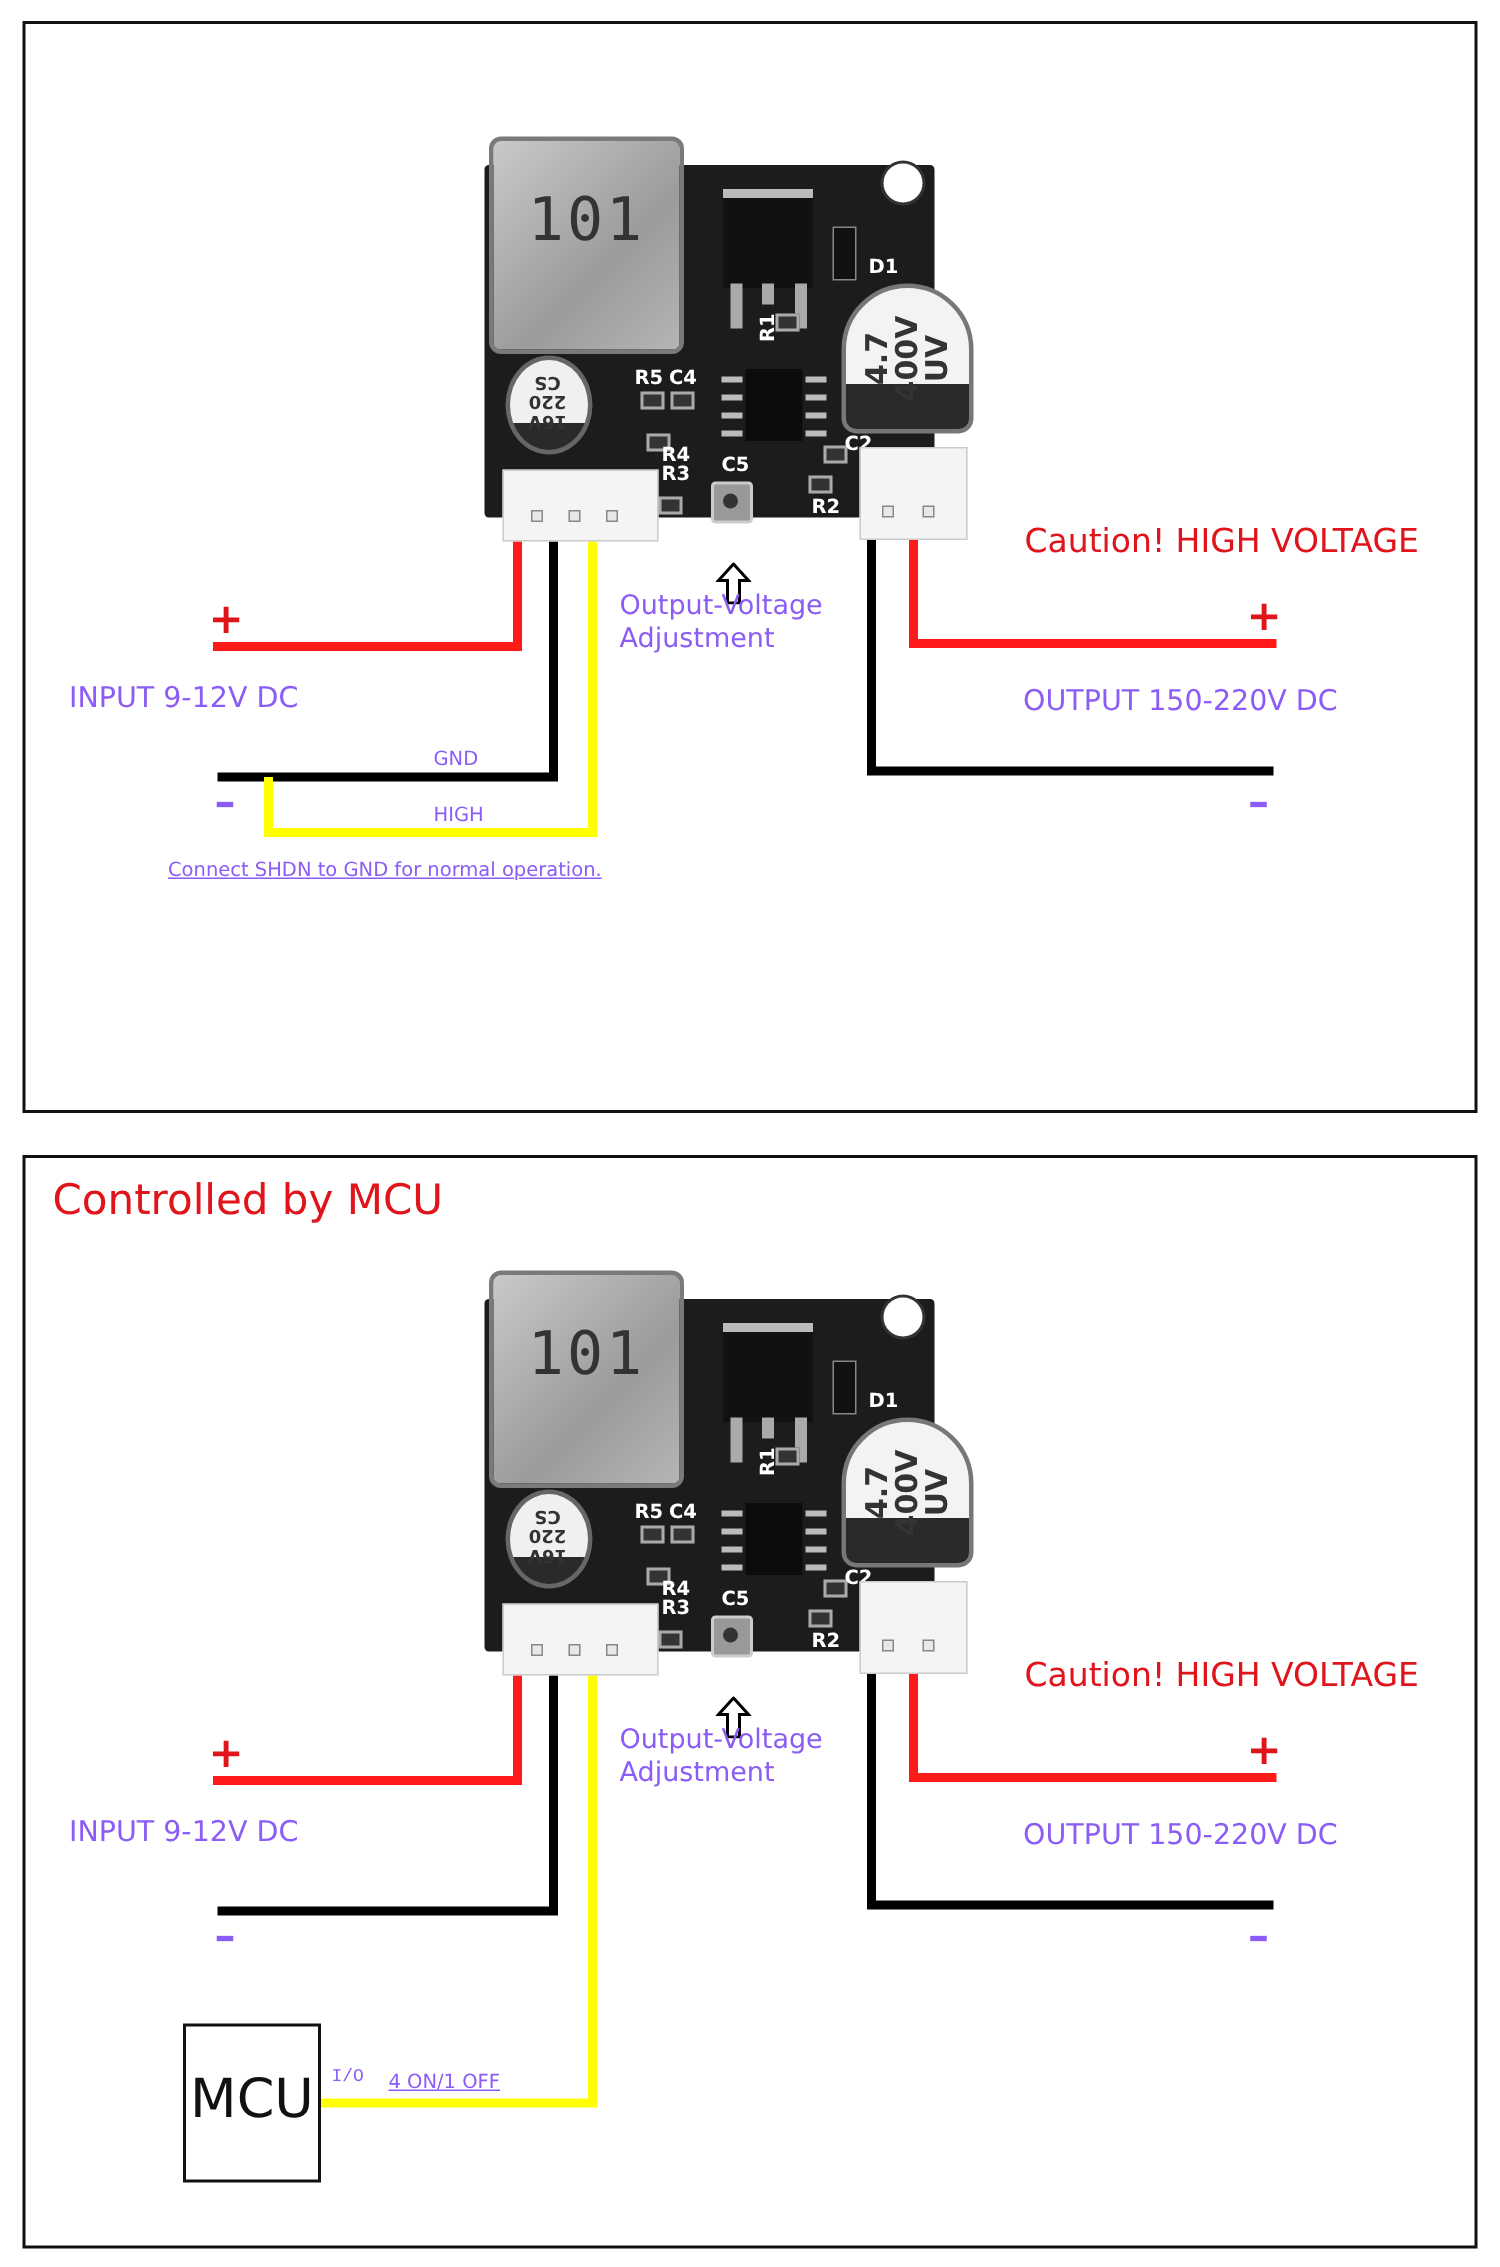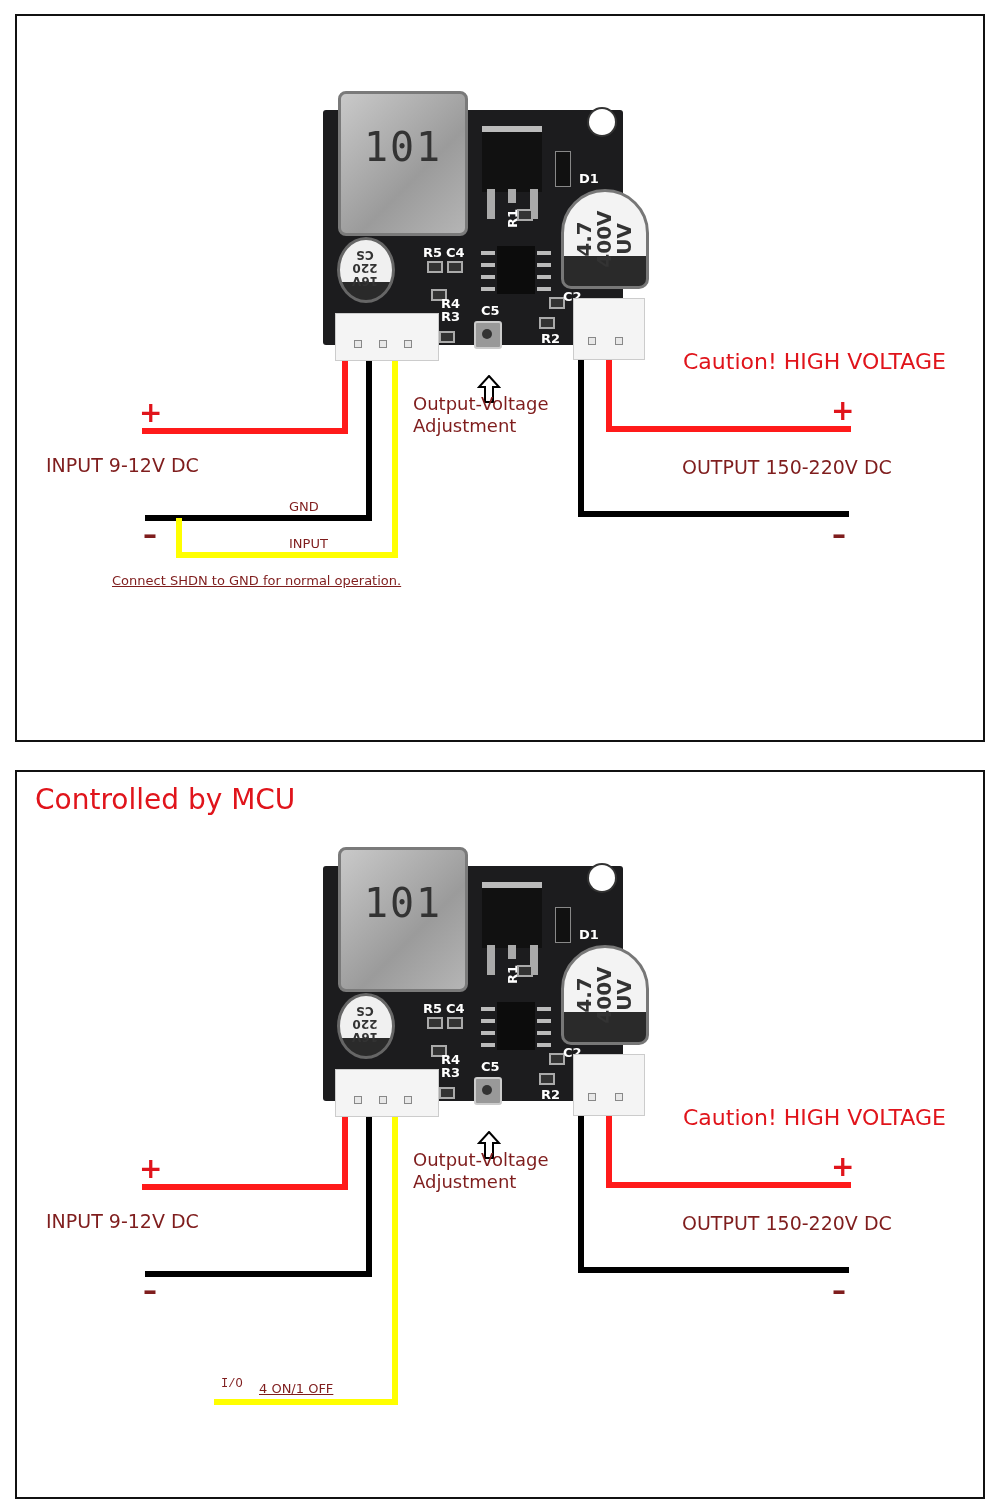--- a/index.html
+++ b/index.html
@@ -1,33 +1,33 @@
 <!DOCTYPE html>
 <html><head>
 <meta charset="utf-8">
 <style>
   html, body { margin: 0; padding: 0; background: #ffffff; }
   body { width: 1000px; height: 1511px; position: relative; overflow: hidden; font-family: "DejaVu Sans", sans-serif; }
   .panel { position: absolute; left: 15px; width: 970px; border: 2px solid #111; box-sizing: border-box; background: #fff; }
   #panel-1 { top: 14px; height: 728px; }
   #panel-2 { top: 770px; height: 729px; }
   svg.wiring { position: absolute; left: 0; top: 0; width: 970px; height: 730px; }
-  .lbl { position: absolute; white-space: nowrap; color: #7f1d1d; font-family: "DejaVu Sans", sans-serif; }
+  .lbl { position: absolute; white-space: nowrap; color: #8b5cf6; font-family: "DejaVu Sans", sans-serif; }
   .big { font-size: 19px; }
   .red { color: #e0141b; }
   .mid { font-size: 18px; text-align: center; }
   .sm { font-size: 13px; text-decoration: underline; }
   .xs { font-size: 13px; }
   .sign { font-size: 28px; line-height: 28px; font-weight: bold; }
 
   
   .pcb { position: absolute; left: 302px; top: 75px; width: 320px; height: 270px; }
   .board { position: absolute; left: 4px; top: 19px; width: 300px; height: 235px; background: #1c1c1e; border-radius: 3px; }
   .mount-hole { position: absolute; left: 270px; top: 18px; width: 26px; height: 26px; border-radius: 50%; background: #fff; box-shadow: 0 0 0 2px #333; }
-  .inductor { position: absolute; left: 7px; top: 0; width: 130px; height: 145px; background: linear-gradient(135deg,#c9c9c9,#9b9b9b 60%,#b5b5b5); border: 3px solid #7a7a7a; border-radius: 8px; box-sizing: border-box; margin-left: 12px; }
+  .inductor { position: absolute; left: 7px; top: 0; width: 130px; height: 145px; background: linear-gradient(135deg,#c9c9c9,#9b9b9b 60%,#b5b5b5); border: 3px solid #7a7a7a; border-radius: 8px; box-sizing: border-box; }
   .inductor span { position: absolute; left: 0; right: 0; top: 30px; text-align: center; font-family: "DejaVu Sans Mono", monospace; font-size: 40px; color: #333; letter-spacing: 2px; }
   .mosfet { position: absolute; left: 163px; top: 35px; width: 60px; height: 60px; background: #111; border-top: 6px solid #bbb; }
   .mosfet-leg { position: absolute; width: 8px; height: 30px; background: #aaa; top: 98px; }
   .diode { position: absolute; left: 236px; top: 60px; width: 14px; height: 34px; background: #111; border: 1px solid #888; }
   .cap-hv { position: absolute; left: 242px; top: 98px; width: 88px; height: 100px; border-radius: 44px 44px 10px 10px; background: linear-gradient(#f3f3f3 0 68%, #2a2a2a 68% 100%); border: 3px solid #777; box-sizing: border-box; }
   .cap-hv span { position: absolute; left: 10px; top: 14px; transform: rotate(-90deg); transform-origin: 34px 34px; font-size: 20px; line-height: 20px; color: #333; width: 70px; text-align: center; font-weight: bold; }
   .cap-lv { position: absolute; left: 18px; top: 146px; width: 58px; height: 66px; border-radius: 50%; background: linear-gradient(#f0f0f0 0 70%, #2a2a2a 70% 100%); border: 3px solid #666; box-sizing: border-box; }
   .cap-lv span { position: absolute; left: 4px; top: 8px; transform: rotate(180deg); font-size: 12px; line-height: 13px; color: #333; font-weight: bold; text-align: center; width: 42px; }
   .ic { position: absolute; left: 178px; top: 155px; width: 38px; height: 48px; background: #0c0c0c; }
   .ic-pin { position: absolute; width: 14px; height: 4px; background: #bbb; }
@@ -117,21 +117,21 @@
   </div>
 
   <svg class="arrow" viewBox="0 0 24 28">
     <polygon points="12,1 22,12 16,12 16,27 8,27 8,12 2,12" fill="#fff" stroke="#000" stroke-width="2"></polygon>
   </svg>
 
   <div class="lbl sign red" style="left:122px;top:383px">+</div>
   <div class="lbl big" style="left:29px;top:438px">INPUT 9-12V DC</div>
   <div class="lbl sign" style="left:126px;top:505px">–</div>
   <div class="lbl xs" style="left:272px;top:483px">GND</div>
-  <div class="lbl xs" style="left:272px;top:520px">INPUT</div>
+  <div class="lbl xs" style="left:272px;top:520px">HIGH</div>
   <div class="lbl sm" style="left:95px;top:557px">Connect SHDN to GND for normal operation.</div>
 
   <div class="lbl mid" style="left:396px;top:377px">Output-Voltage</div>
   <div class="lbl mid" style="left:396px;top:399px">Adjustment</div>
 
   <div class="lbl mid red" style="left:666px;top:333px;font-size:22px">Caution! HIGH VOLTAGE</div>
   <div class="lbl sign red" style="left:814px;top:381px">+</div>
   <div class="lbl big" style="left:665px;top:440px">OUTPUT 150-220V DC</div>
   <div class="lbl sign" style="left:815px;top:505px">–</div>
 </div>
@@ -211,15 +211,18 @@
   <div class="lbl sign" style="left:126px;top:505px">–</div>
 
   <div class="lbl mid" style="left:396px;top:377px">Output-Voltage</div>
   <div class="lbl mid" style="left:396px;top:399px">Adjustment</div>
 
   <div class="lbl mid red" style="left:666px;top:333px;font-size:22px">Caution! HIGH VOLTAGE</div>
   <div class="lbl sign red" style="left:814px;top:381px">+</div>
   <div class="lbl big" style="left:665px;top:440px">OUTPUT 150-220V DC</div>
   <div class="lbl sign" style="left:815px;top:505px">–</div>
 
+  <div class="mcu-box">
+    <span>MCU</span>
+  </div>
   <div class="lbl" style="left:204px;top:605px;font-size:12px;font-family:Liberation Mono, monospace">I/O</div>
   <div class="lbl sm" style="left:242px;top:609px">4 ON/1 OFF</div>
 </div>
 
 </body></html>

